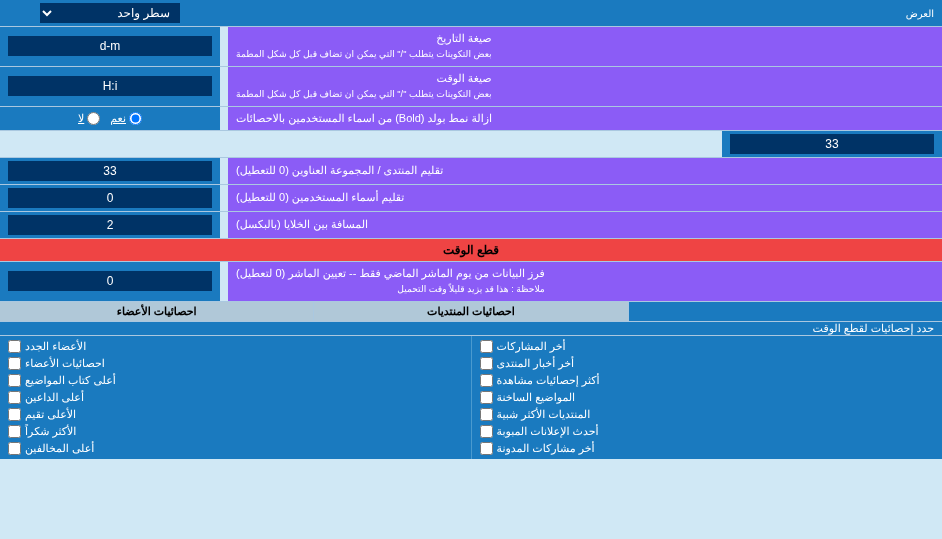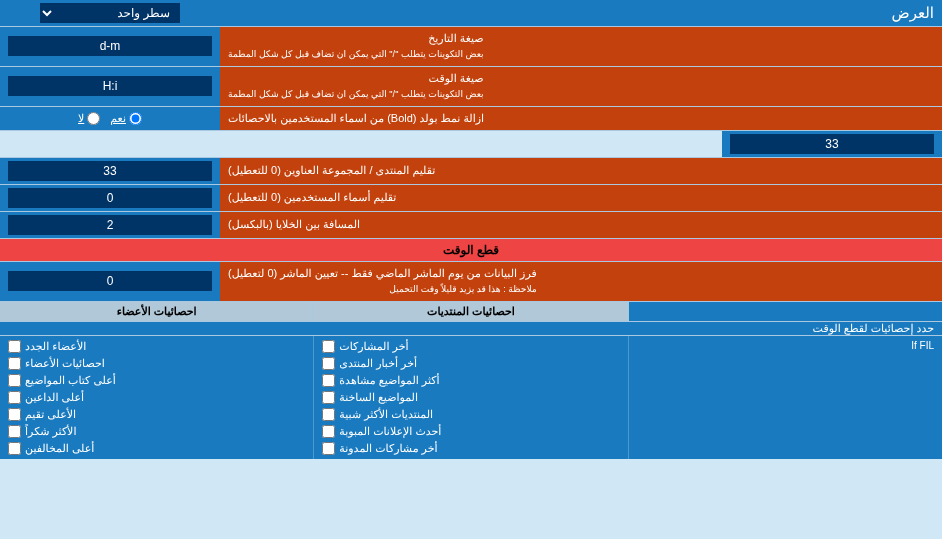--- a/index.html
+++ b/index.html
@@ -13,29 +13,30 @@
     }
 
     .row {
       display: flex;
       width: 100%;
       border-bottom: 1px solid #aac8e0;
     }
 
     .label-cell {
       flex: 1;
-      background: #c2410c;
+      background: #8b5cf6;
       color: #fff;
       padding: 4px 8px;
       display: flex;
       align-items: center;
       justify-content: flex-end;
       text-align: right;
       font-size: 11px;
       line-height: 1.4;
+      margin-left: 8px;
     }
 
     .input-cell {
       width: 220px;
       background: #1a7abf;
       display: flex;
       align-items: center;
       justify-content: center;
       padding: 3px 6px;
     }
@@ -87,21 +88,21 @@
       background: #1a7abf;
       border-bottom: 1px solid #aac8e0;
       align-items: center;
     }
 
     .top-bar-label {
       flex: 1;
       color: #fff;
       text-align: right;
       padding: 4px 8px;
-      font-size: 15px;
+      font-size: 10px;
     }
 
     .top-bar-select {
       width: 220px;
       display: flex;
       align-items: center;
       justify-content: center;
       padding: 3px;
     }
 
@@ -270,35 +271,32 @@
 <div class="bottom-header-row">
   <div class="bottom-header-cell" style="flex:1; text-align:right; color:#1a7abf; background:#1a7abf;"></div>
   <div class="bottom-header-cell" style="flex:1;">احصائيات المنتديات</div>
   <div class="bottom-header-cell" style="flex:1;">احصائيات الأعضاء</div>
 </div>
 
 <div class="full-width-label">حدد إحصائيات لقطع الوقت</div>
 
 <div class="checkboxes-area">
 
-  <div class="checkbox-col" style="flex:1; background:#1a7abf;">
-    <span style="color:#fff; font-size:10px;">If FIL</span>
-  </div>
 
   <div class="checkbox-col" style="flex:1;">
     <div class="checkbox-item">
       <span>أخر المشاركات</span>
       <input type="checkbox" style="">
     </div>
     <div class="checkbox-item">
       <span>أخر أخبار المنتدى</span>
       <input type="checkbox" style="">
     </div>
     <div class="checkbox-item">
-      <span>أكثر المواضيع مشاهدة</span>
+      <span>أكثر إحصائيات مشاهدة</span>
       <input type="checkbox" style="">
     </div>
     <div class="checkbox-item">
       <span>المواضيع الساخنة</span>
       <input type="checkbox" style="">
     </div>
     <div class="checkbox-item">
       <span>المنتديات الأكثر شبية</span>
       <input type="checkbox" style="">
     </div>

